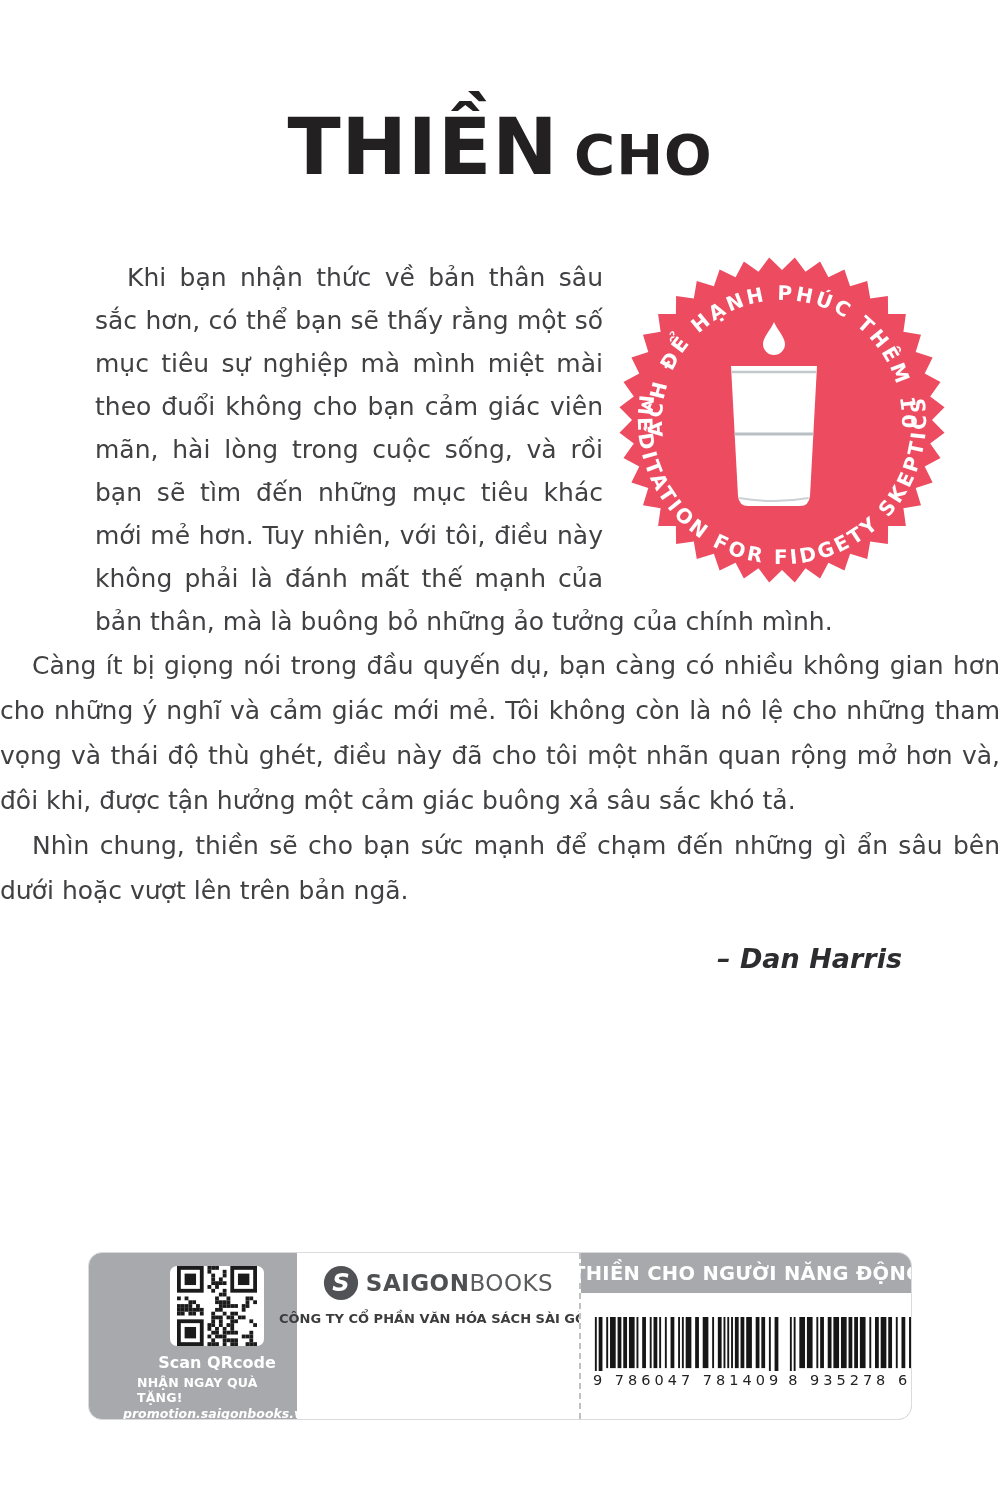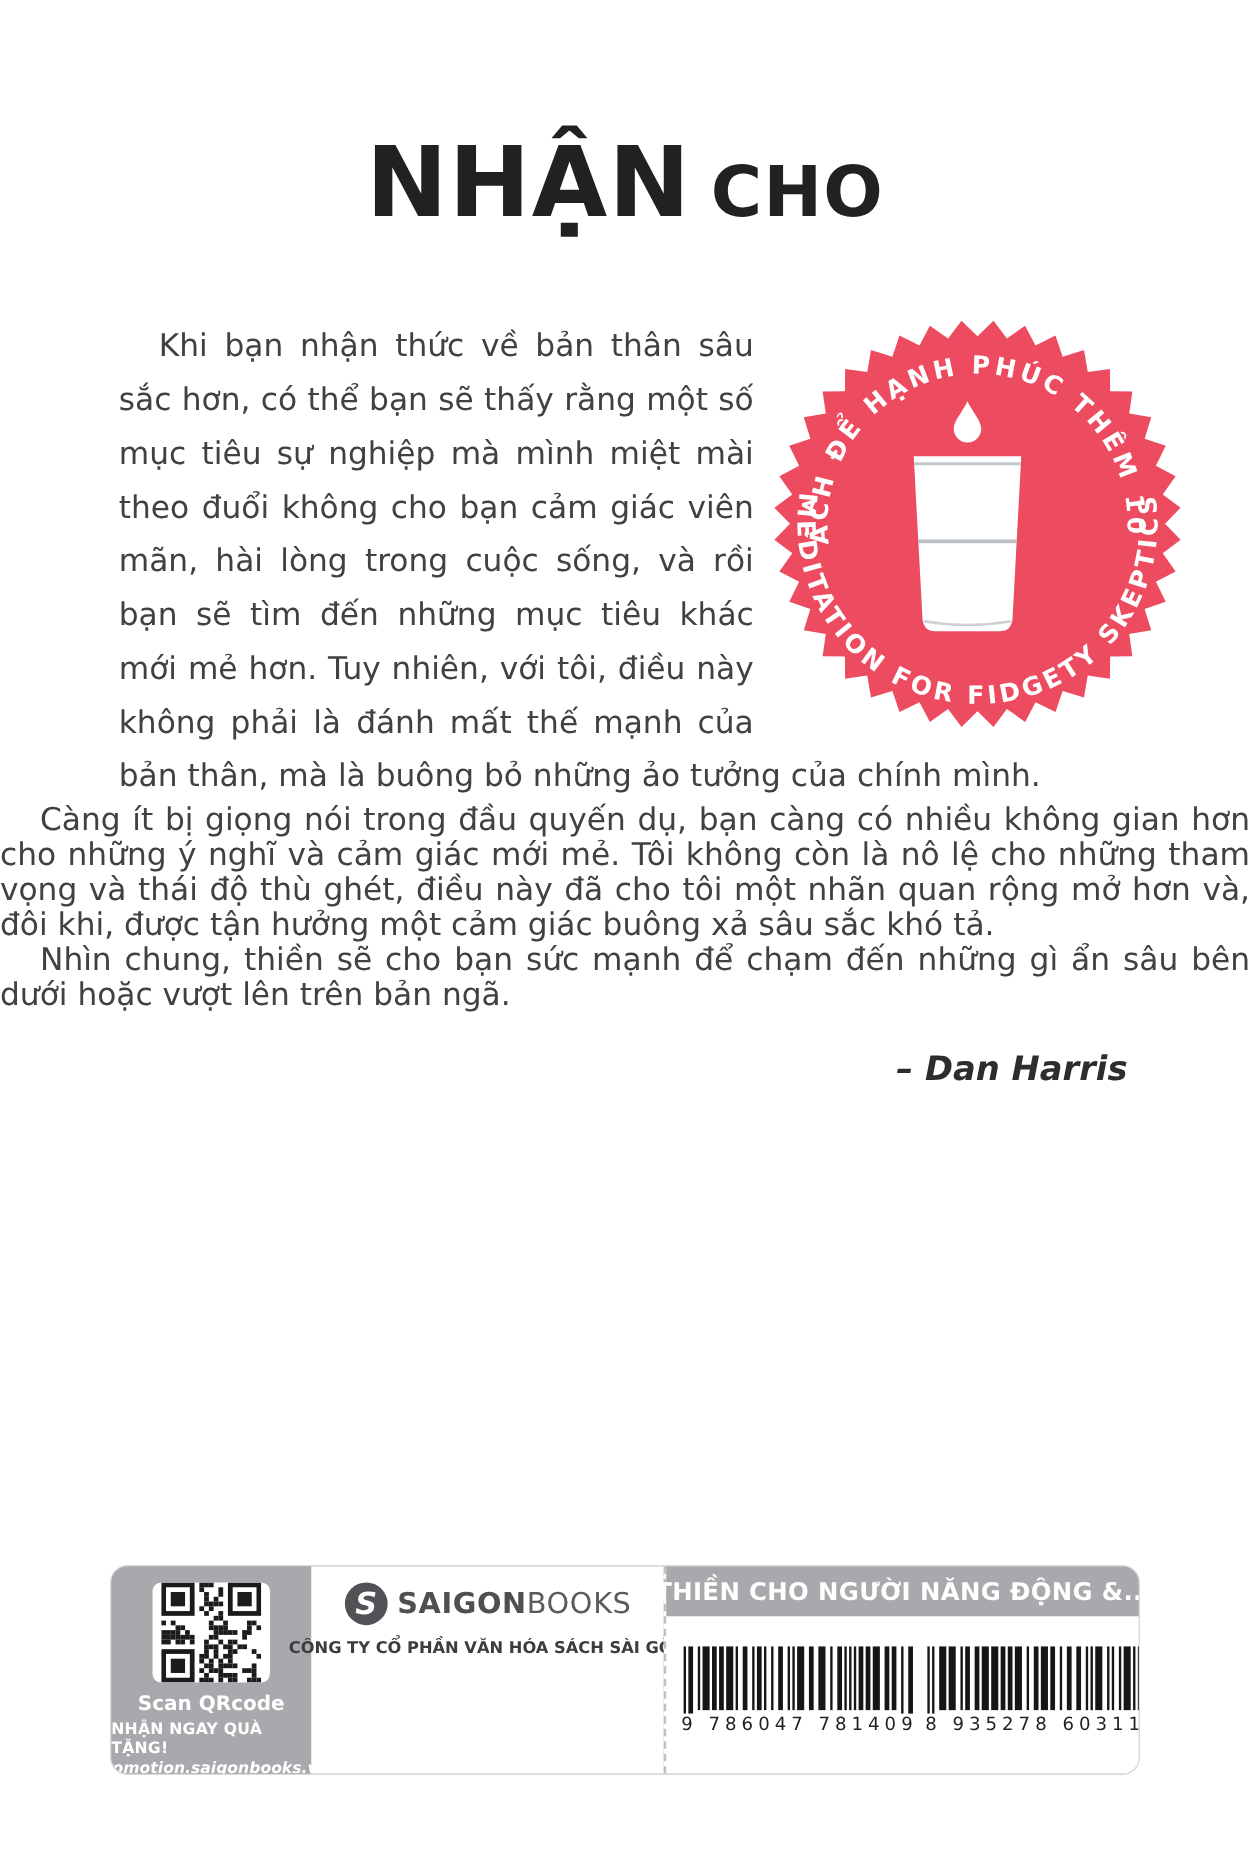--- a/index.html
+++ b/index.html
@@ -13,34 +13,34 @@
   .title-line{line-height:74px;white-space:nowrap;}
   .t-xl{font-size:78px;letter-spacing:1px;}
   .t-l{font-size:56px;letter-spacing:1px;margin-left:10px;}
   .t-s{font-size:40px;letter-spacing:1px;margin-right:12px;
        border-bottom:7px solid #d8415a;padding-bottom:3px;}
   
   .intro{margin:50px 75px 0 95px;}
   .badge{float:right;width:330px;height:336px;margin:-4px -22px 12px 14px;}
   p.body-par{margin:0;text-align:justify;text-indent:32px;color:#414043;}
   .p1{font-size:25px;line-height:43px;}
-  .p2,.p3{font-size:25px;line-height:28px;margin-left:95px;margin-right:95px;}
+  .p2,.p3{font-size:25px;line-height:45px;margin-left:95px;margin-right:95px;}
   .p2{margin-top:26px;}
   .p3{margin-top:24px;}
   .author-line{margin:30px 98px 0 0;text-align:right;
     font-size:27px;font-weight:bold;font-style:italic;color:#2d2d2f;}
   .badge-arc-text{fill:#ffffff;font-size:20px;font-weight:bold;letter-spacing:3px;
     font-family:"DejaVu Sans","Liberation Sans",sans-serif;}
   
   .footer-strip{
     position:absolute;left:88px;top:1252px;width:824px;height:168px;
     background:#a7a9ac;border:1px solid #dbdbdc;border-radius:14px;
     overflow:hidden;display:flex;box-sizing:border-box;
   }
-  .f-left{width:160px;display:flex;flex-direction:column;align-items:center;color:#ffffff;}
+  .f-left{width:160px;display:flex;flex-direction:column;align-items:center;color:#ffffff;padding-left:48px;}
   .qr-box{width:94px;height:94px;background:#ffffff;border-radius:7px;margin-top:13px;
     display:flex;align-items:center;justify-content:center;}
   .qr-box svg{width:80px;height:80px;}
   .f-left .l1{font-size:16px;font-weight:bold;margin-top:7px;}
   .f-left .l2{font-size:12.5px;font-weight:bold;margin-top:3px;letter-spacing:0.2px;}
   .f-left .l3{font-size:12.5px;font-weight:bold;font-style:italic;margin-top:1px;}
   .f-mid{width:282px;background:#ffffff;display:flex;flex-direction:column;
     align-items:center;text-align:center;padding-top:12px;box-sizing:border-box;}
   .logo-row{display:flex;align-items:center;gap:7px;}
   .logo-icon{width:36px;height:36px;}
@@ -62,21 +62,21 @@
   .barcodes-row{flex:1;display:flex;gap:6px;padding:0 12px 8px 12px;align-items:center;}
   .barcode{flex:1;display:flex;flex-direction:column;align-items:center;}
   .barcode svg{width:100%;height:54px;}
   .barcode-num{font-size:14.5px;color:#222;letter-spacing:4px;margin-top:1px;white-space:nowrap;}
 </style>
 </head>
 <body>
 
 <div class="title-block">
   <div class="title-line">
-    <span class="t-xl">NHẬN</span>
+    <span class="t-xl">THIỀN</span>
     <span class="t-l">CHO</span>
   </div>
 </div>
 
 <div class="intro">
   <svg class="badge" viewBox="-165 -168 330 336">
     <polygon points="150.0,0.0 162.5,12.8 148.2,23.5 158.5,38.1 142.7,46.4 150.6,62.4 133.7,68.1 139.0,85.2 121.4,88.2 123.9,105.9 106.1,106.1 105.9,123.9 88.2,121.4 85.2,139.0 68.1,133.7 62.4,150.6 46.4,142.7 38.1,158.5 23.5,148.2 12.8,162.5 0.0,150.0 -12.8,162.5 -23.5,148.2 -38.1,158.5 -46.4,142.7 -62.4,150.6 -68.1,133.7 -85.2,139.0 -88.2,121.4 -105.9,123.9 -106.1,106.1 -123.9,105.9 -121.4,88.2 -139.0,85.2 -133.7,68.1 -150.6,62.4 -142.7,46.4 -158.5,38.1 -148.2,23.5 -162.5,12.8 -150.0,0.0 -162.5,-12.8 -148.2,-23.5 -158.5,-38.1 -142.7,-46.4 -150.6,-62.4 -133.7,-68.1 -139.0,-85.2 -121.4,-88.2 -123.9,-105.9 -106.1,-106.1 -105.9,-123.9 -88.2,-121.4 -85.2,-139.0 -68.1,-133.7 -62.4,-150.6 -46.4,-142.7 -38.1,-158.5 -23.5,-148.2 -12.8,-162.5 -0.0,-150.0 12.8,-162.5 23.5,-148.2 38.1,-158.5 46.4,-142.7 62.4,-150.6 68.1,-133.7 85.2,-139.0 88.2,-121.4 105.9,-123.9 106.1,-106.1 123.9,-105.9 121.4,-88.2 139.0,-85.2 133.7,-68.1 150.6,-62.4 142.7,-46.4 158.5,-38.1 148.2,-23.5 162.5,-12.8" fill="#ec4b60"></polygon>
     <defs>
       <path id="arcTop" d="M -118.2 20.8 A 120 120 0 1 1 118.2 20.8" fill="none"></path>
       <path id="arcBottom" d="M -141.8 -25 A 144 144 0 1 0 141.8 -25" fill="none"></path>

